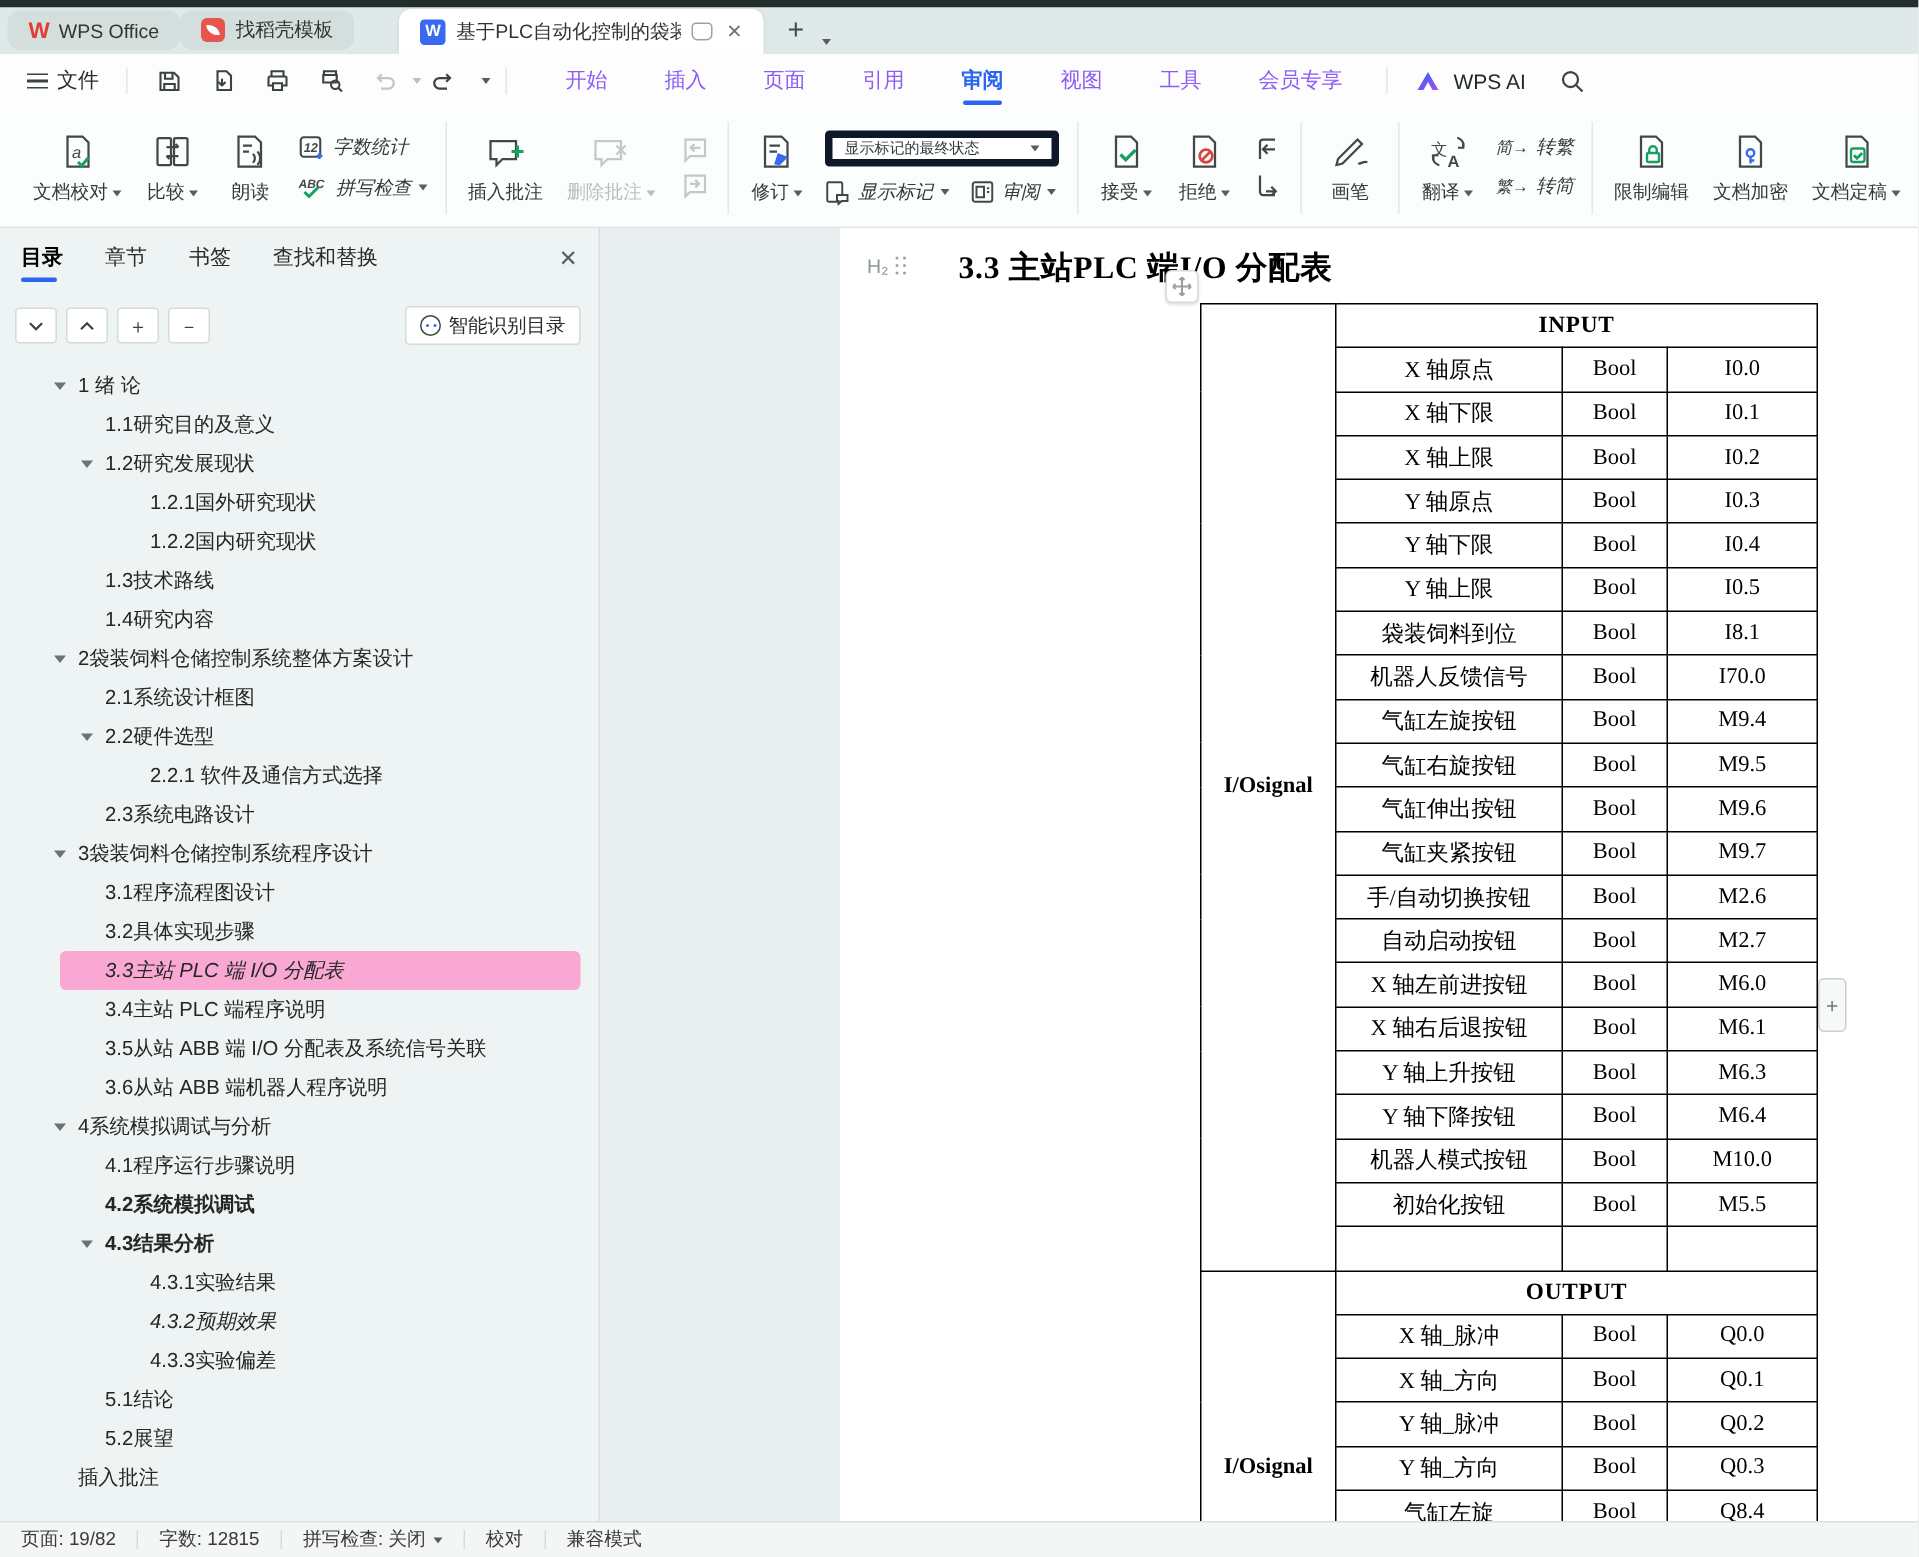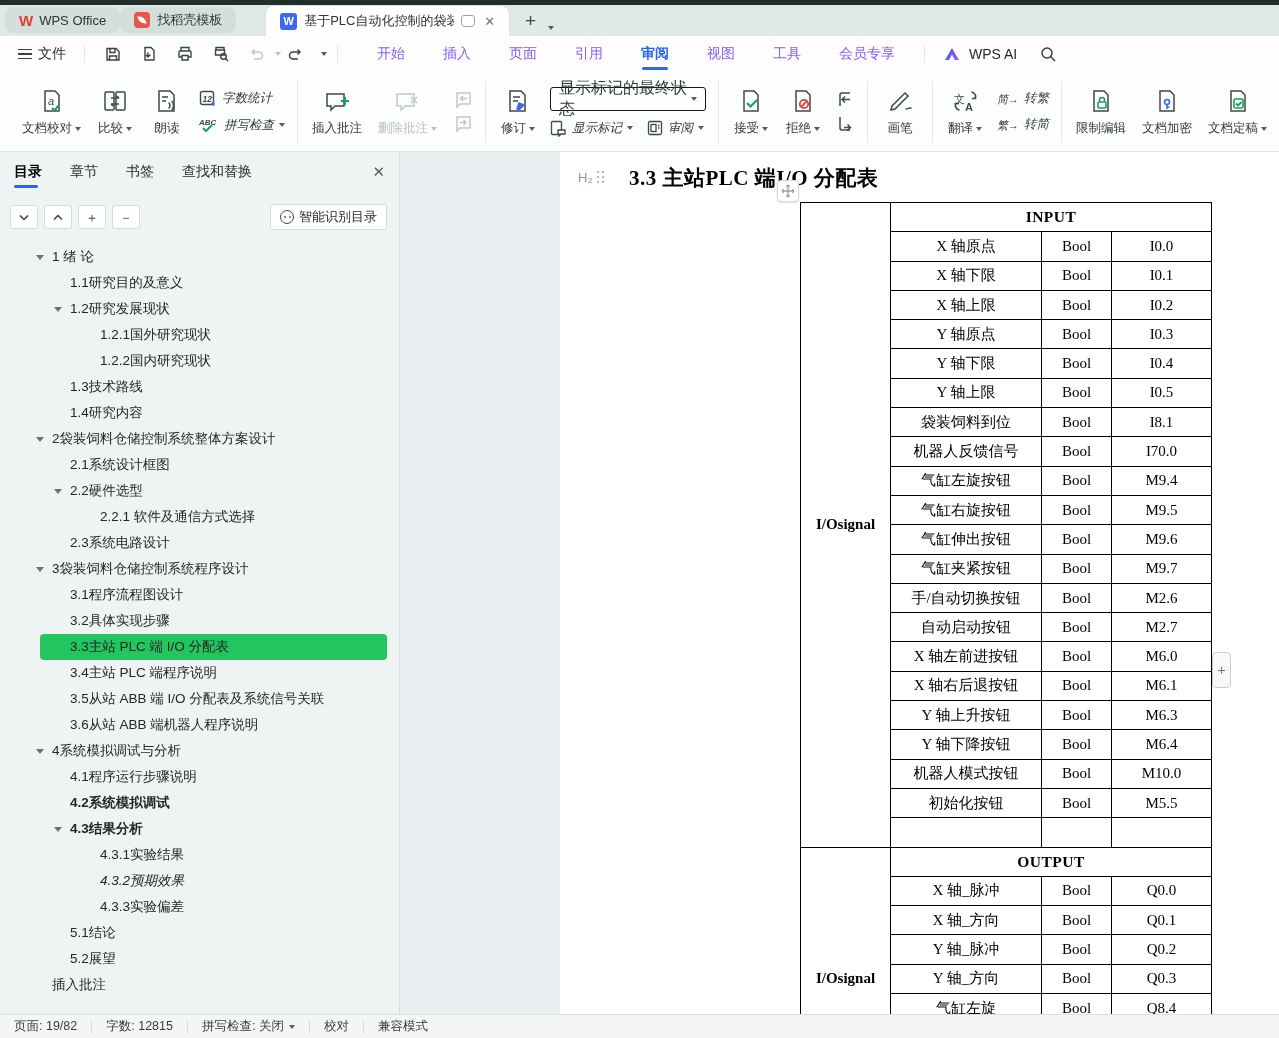--- a/index.html
+++ b/index.html
@@ -40,51 +40,51 @@
 
   
   #ribbon { position:absolute; left:0; top:72px; width:1279px; height:80px; background:#fcfdfd; border-bottom:1px solid #e3e6e6; display:flex; align-items:center; }
   .rib-sep { width:1px; height:62px; background:#e4e7e7; margin:0 6px; flex:0 0 1px; }
   .rib-big { display:flex; flex-direction:column; align-items:center; justify-content:center; gap:6px; padding:0 8px; min-width:52px; }
   .rib-big .ric { height:28px; display:flex; align-items:flex-end; }
   .rib-lab { font-size:12.5px; color:#333a3a; display:flex; align-items:center; gap:3px; white-space:nowrap; }
   .rib-col { display:flex; flex-direction:column; justify-content:center; gap:9px; padding:0 6px; }
   .rib-row { display:flex; align-items:center; gap:5px; font-size:12.5px; color:#333a3a; white-space:nowrap;font-style:italic; }
   .disabled .rib-lab, .rib-row.disabled { color:#b9bfbf; }
-  .select-box { width:156px; height:24px; border:1px solid #0f172a; border-radius:3px; background:#fff; display:flex; align-items:center; justify-content:space-between; padding:0 8px; font-size:16px; color:#333a3a; }
+  .select-box { width:156px; height:24px; border:5px solid #0f172a; border-radius:3px; background:#fff; display:flex; align-items:center; justify-content:space-between; padding:0 8px; font-size:10px; color:#333a3a; }
   .corner-exp { position:absolute; font-size:9px; color:#8a9292; }
   .cn-badge { font-size:11px; color:#333a3a; line-height:10px; }
   .g6wrap { position:relative; display:flex; align-items:center; }
 
   
   #sidebar { position:absolute; left:0; top:152px; width:400px; height:862px; background:#eef3f3; border-right:1px solid #d9dddd; overflow:hidden; }
   #sb-tabs { display:flex; align-items:center; height:40px; padding:0 14px; }
   .sb-tab { font-size:14px; color:#2b2b2b; margin-right:28px; position:relative; height:40px; display:flex; align-items:center; }
   .sb-tab.active { color:#000000; font-weight:bold; }
   .sb-tab.active::after { content:""; position:absolute; left:0; right:4px; bottom:4px; height:3px; border-radius:2px; background:#2c64f2; }
   #sb-close { margin-left:auto; color:#555e5e; font-size:15px; }
   #sb-toolrow { display:flex; align-items:center; padding:12px 12px 0 10px; }
   .sq-btn { width:28px; height:24px; background:#fff; border:1px solid #d5dada; border-radius:3px; margin-right:6px; display:flex; align-items:center; justify-content:center; color:#3a4242; font-size:13px; line-height:1; }
   #smart-toc { margin-left:auto; height:26px; background:#fff; border:1px solid #d5dada; border-radius:3px; display:flex; align-items:center; gap:5px; padding:0 9px; font-size:13px; color:#2b2b2b; }
   .ai-circle { width:14px; height:14px; border:1.4px solid #3f4747; border-radius:50%; position:relative; }
   .ai-circle::before { content:""; position:absolute; left:3px; top:5px; width:2px; height:2px; border-radius:50%; background:#2c64f2; box-shadow:5px 0 0 #2c64f2; }
   #toc { padding-top:14px; }
   .toc-item { height:26px; display:flex; align-items:center; font-size:13.5px; color:#262626; white-space:nowrap; }
   .toc-caret { width:16px; flex:0 0 16px; display:flex; align-items:center; }
   .toc-caret.show::before { content:""; width:0; height:0; border-left:4px solid transparent; border-right:4px solid transparent; border-top:5px solid #6b7373; }
-  .toc-item.selected { background:#22c55e; border-radius:4px; }
+  .toc-item.selected { background:#f9a8d4; border-radius:4px;font-style:italic; }
 
   
   #docarea { position:absolute; left:401px; top:152px; width:878px; height:862px; background:#e9eef0; overflow:hidden; }
   #page { position:absolute; left:159px; top:0; width:719px; height:862px; background:#ffffff; font-family:"Liberation Serif","DejaVu Serif",serif; }
   #h2-marker { position:absolute; left:18px; top:18px; display:flex; align-items:center; gap:5px; color:#8d9699; font-family:"Liberation Sans","DejaVu Sans",sans-serif; font-size:13px; }
   #drag-dots { width:7px; height:13px; position:relative; }
   #drag-dots::before { content:""; position:absolute; width:2px; height:2px; border-radius:50%; background:#9aa2a2;
     box-shadow:0 0 0 #9aa2a2, 5px 0 0 #9aa2a2, 0 5px 0 #9aa2a2, 5px 5px 0 #9aa2a2, 0 10px 0 #9aa2a2, 5px 10px 0 #9aa2a2; }
-  #doc-heading { position:absolute; left:69px; top:12px; font-size:21px; font-weight:bold; color:#000; letter-spacing:0.5px; }
+  #doc-heading { position:absolute; left:79px; top:12px; font-size:21px; font-weight:bold; color:#000; letter-spacing:0.5px; }
   #move-handle { position:absolute; left:217px; top:28px; width:22px; height:22px; background:#fff; border:1px solid #d7dada; border-radius:4px; box-shadow:0 1px 2px rgba(0,0,0,.12); display:flex; align-items:center; justify-content:center; }
   #io-table { position:absolute; left:240px; top:50px; border-collapse:collapse; table-layout:fixed; }
   #io-table td { border:1px solid #000; text-align:center; vertical-align:middle; font-size:15px; color:#000; height:29.3px; padding:0 2px; overflow:hidden; white-space:nowrap; }
   #io-table .io-cell { font-weight:bold; font-size:15px; }
   #io-table .io-cell.io2 div { transform:translateY(44px); }
   #io-table .section-header { font-weight:bold; font-size:15.5px; letter-spacing:0.5px; }
   #plus-float { position:absolute; left:652px; top:500px; width:19px; height:36px; background:#f7f8f8; border:1px solid #c9cdcd; border-radius:4px; display:flex; align-items:center; justify-content:center; color:#6d7575; font-size:14px; font-family:"Liberation Sans",sans-serif; }
 
   
   #statusbar { position:absolute; left:0; top:1014px; width:1279px; height:24px; background:#f4f6f6; border-top:1px solid #dcdfdf; display:flex; align-items:center; font-size:12.5px; color:#3a3a3a; }

